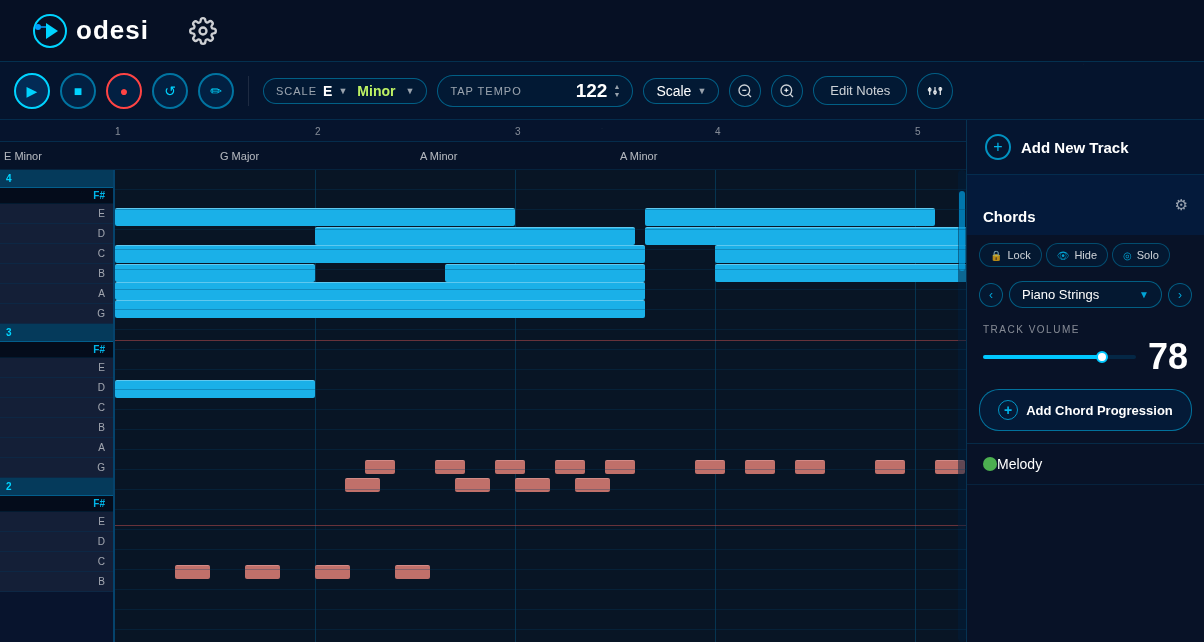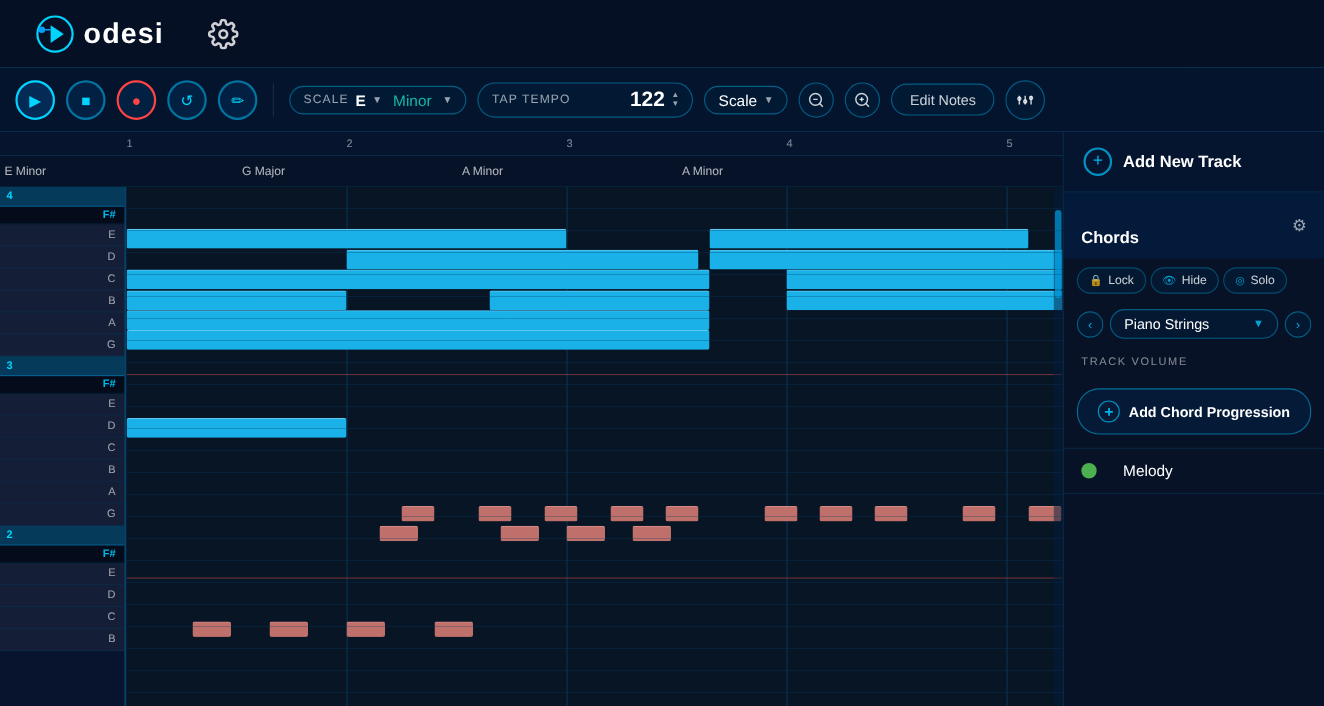--- a/index.html
+++ b/index.html
@@ -139,22 +139,22 @@
       font-weight: 600;
       color: #fff;
     }
     .dropdown-arrow {
       font-size: 9px;
       color: rgba(255,255,255,0.6);
       cursor: pointer;
     }
     .scale-type {
       font-size: 14px;
-      font-weight: 400;
-      color: #14b8a6;
+      font-weight: 700;
+      color: #bef264;
       padding: 0 4px;
     }
 
     .tempo-group {
       display: flex;
       align-items: center;
       gap: 6px;
       border: 1.5px solid rgba(0,200,255,0.4);
       border-radius: 20px;
       padding: 4px 12px;
@@ -567,21 +567,21 @@
       align-items: center;
       justify-content: center;
       color: rgba(0,200,255,0.9);
       font-size: 14px;
     }
 
     
     .track-item {
       display: flex;
       align-items: center;
-      gap: 24px;
+      gap: 0;
       padding: 12px 16px;
       border-bottom: 1px solid rgba(0,180,255,0.1);
       cursor: pointer;
     }
     .track-dot {
       width: 14px;
       height: 14px;
       border-radius: 50%;
       flex-shrink: 0;
     }
@@ -844,20 +844,27 @@
         <div class="nav-arrow">‹</div>
         <div class="instrument-name-box">
           <span class="instrument-name">Piano Strings</span>
           <span style="color:rgba(0,200,255,0.8); font-size:10px;">▼</span>
         </div>
         <div class="nav-arrow">›</div>
       </div>
 
       <div class="volume-section">
         <div class="volume-label">TRACK VOLUME</div>
+        <div class="volume-row">
+          <div class="volume-slider-container">
+            <div class="volume-slider-fill" style="width: 78%;"></div>
+            <div class="volume-thumb" style="left: 78%;"></div>
+          </div>
+          <span class="volume-number">78</span>
+        </div>
       </div>
 
       <div class="add-chord-btn">
         <div class="plus-small">+</div>
         <span>Add Chord Progression</span>
       </div>
     </div>
 
     <div class="track-item">
       <div class="track-dot green"></div>

